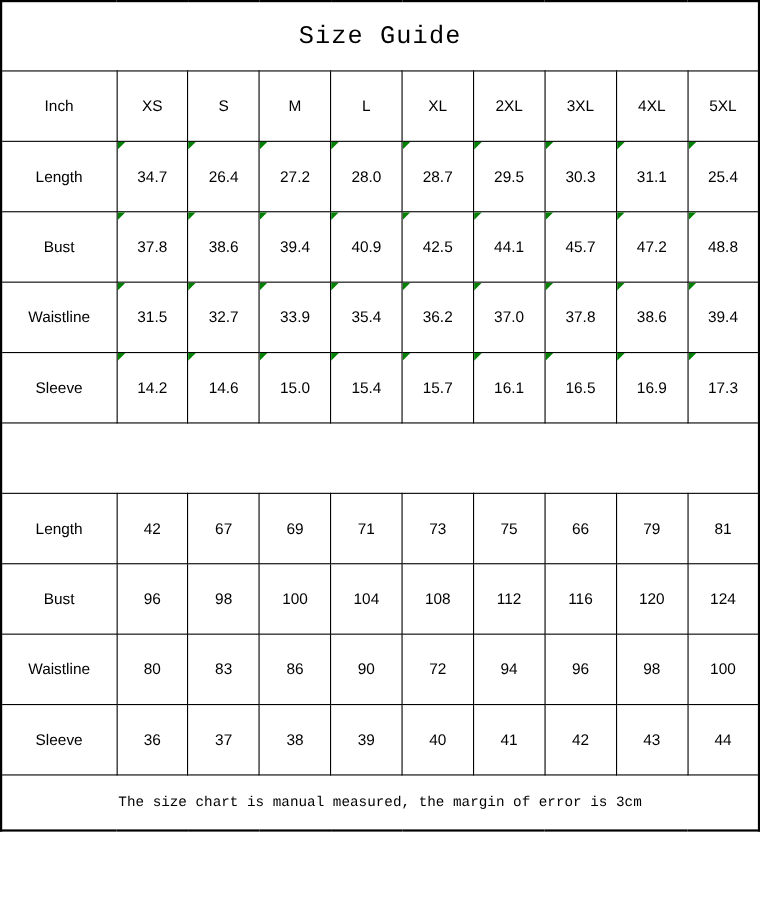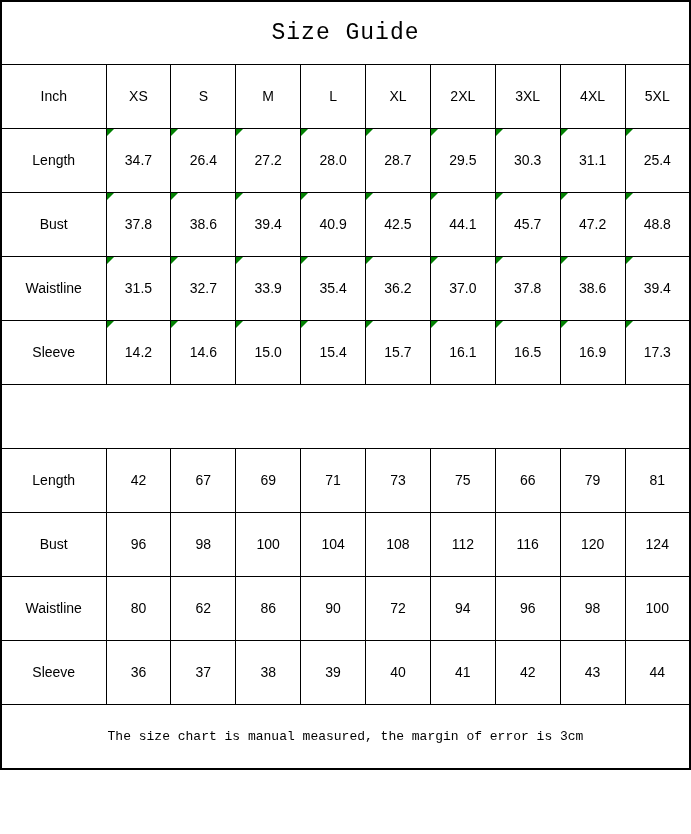--- a/index.html
+++ b/index.html
@@ -15,21 +15,21 @@
   }
   td {
     border: 1.5px solid #000;
     text-align: center; vertical-align: middle;
     padding: 0; overflow: hidden;
   }
   tr.title-row  { height: 63px; }
   tr.header-row { height: 64px; }
   tr.data-row   { height: 64px; }
   tr.spacer-row { height: 64px; }
-  tr.footer-row { height: 65px; margin-top: 28px; }
+  tr.footer-row { height: 51px; margin-top: 28px; }
 
   td.title-cell {
     font-family: "Liberation Mono", monospace;
     font-size: 23px; font-weight: normal; letter-spacing: 1px;
   }
   td.unit-cell, td.header-cell, td.row-label-cell {
     font-weight: normal; font-size: 14px;
   }
   td.value-cell { font-size: 14px; position: relative; }
   td.footer-cell {
@@ -144,21 +144,21 @@
         <td class="value-cell"><span>104</span></td>
         <td class="value-cell"><span>108</span></td>
         <td class="value-cell"><span>112</span></td>
         <td class="value-cell"><span>116</span></td>
         <td class="value-cell"><span>120</span></td>
         <td class="value-cell"><span>124</span></td>
       </tr>
       <tr class="data-row">
         <td class="row-label-cell">Waistline</td>
         <td class="value-cell"><span>80</span></td>
-        <td class="value-cell"><span>62</span></td>
+        <td class="value-cell"><span>83</span></td>
         <td class="value-cell"><span>86</span></td>
         <td class="value-cell"><span>90</span></td>
         <td class="value-cell"><span>72</span></td>
         <td class="value-cell"><span>94</span></td>
         <td class="value-cell"><span>96</span></td>
         <td class="value-cell"><span>98</span></td>
         <td class="value-cell"><span>100</span></td>
       </tr>
       <tr class="data-row">
         <td class="row-label-cell">Sleeve</td>

